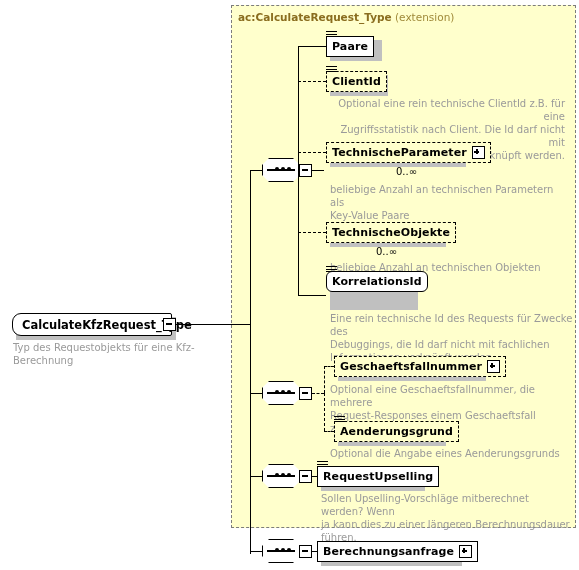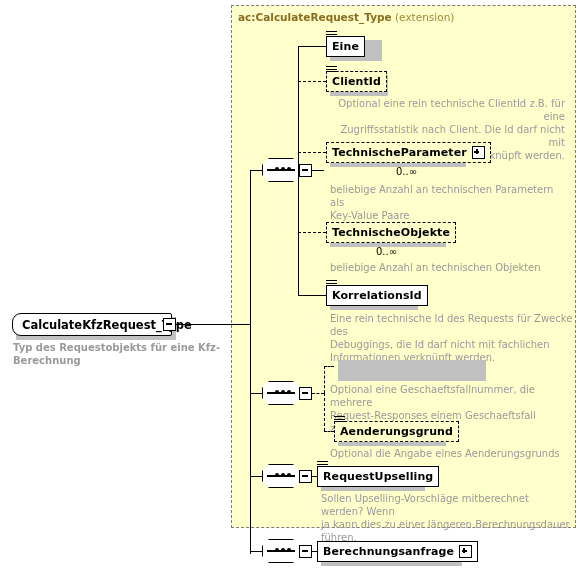--- a/index.html
+++ b/index.html
@@ -80,21 +80,21 @@
   <div class="ext-title" style="left:238px;top:11px;">
     <b>ac:CalculateRequest_Type</b>
     <span class="ns">(extension)</span>
   </div>
 
   <div class="shadow" style="left:16px;top:317px;width:160px;height:23px;"></div>
   <div class="root" style="left:12px;top:313px;width:160px;">
     <span class="lbl">CalculateKfzRequest_Type</span>
   </div>
   <div class="togbox" style="left:163px;top:318px;"></div>
-  <div class="ann" style="left:13px;top:341px;width:215px;font-weight:bold;">Typ des Requestobjekts für eine Kfz-Berechnung</div>
+  <div class="ann" style="left:13px;top:341px;width:215px;">Typ des Requestobjekts für eine Kfz-Berechnung</div>
 
   <div class="ln lnh" style="left:176px;top:324px;width:75px;"></div>
 
   <div class="ln lnv" style="left:250px;top:170px;height:384px;"></div>
 
   <div class="seq" style="left:262px;top:158px;">
     <div class="sh"></div>
     <div class="oct"></div>
     <div class="bar"></div>
     <div class="dot" style="left:13px;"></div>
@@ -109,21 +109,21 @@
   <div class="ln lnv" style="left:298px;top:170px;height:125px;"></div>
 
   <div class="ln lnh" style="left:298px;top:46px;width:28px;"></div>
   <div class="shadow" style="left:330px;top:40px;width:52px;height:21px;"></div>
   <div class="node" style="left:326px;top:36px;">
     <span class="attmark">
         <i></i>
         <i></i>
         <i></i>
       </span>
-    <span class="lbl">Eine</span>
+    <span class="lbl">Paare</span>
   </div>
 
   <div class="dh" style="left:298px;top:81px;width:28px;"></div>
   <div class="shadow" style="left:330px;top:75px;width:58px;height:21px;"></div>
   <div class="node opt" style="left:326px;top:71px;">
     <span class="attmark">
         <i></i>
         <i></i>
         <i></i>
       </span>
@@ -146,21 +146,21 @@
   <div class="dh" style="left:298px;top:232px;width:28px;"></div>
   <div class="shadow" style="left:330px;top:226px;width:116px;height:21px;"></div>
   <div class="node opt" style="left:326px;top:222px;">
     <span class="lbl">TechnischeObjekte</span>
   </div>
   <div class="card" style="left:376px;top:246px;">0..∞</div>
   <div class="ann" style="left:330px;top:261px;width:240px;">beliebige Anzahl an technischen Objekten</div>
 
   <div class="ln lnh" style="left:298px;top:295px;width:28px;"></div>
   <div class="shadow" style="left:330px;top:289px;width:88px;height:21px;"></div>
-  <div class="node" style="left:326px;top:285px;">
+  <div class="node" style="left:326px;top:271px;border-radius:6px;">
     <span class="attmark">
         <i></i>
         <i></i>
         <i></i>
       </span>
     <span class="lbl">KorrelationsId</span>
   </div>
   <div class="ann" style="left:330px;top:312px;width:245px;">Eine rein technische Id des Requests für Zwecke des
 Debuggings, die Id darf nicht mit fachlichen
 Informationen verknüpft werden.</div>
@@ -175,20 +175,24 @@
   </div>
   <div class="ln lnh" style="left:250px;top:393px;width:13px;"></div>
   <div class="togbox" style="left:299px;top:387px;"></div>
   <div class="dh" style="left:312px;top:393px;width:12px;"></div>
 
   <div class="dv" style="left:324px;top:366px;height:27px;"></div>
   <div class="dv" style="left:324px;top:393px;height:38px;"></div>
 
   <div class="dh" style="left:324px;top:366px;width:10px;"></div>
   <div class="shadow" style="left:338px;top:360px;width:148px;height:21px;"></div>
+  <div class="node opt" style="left:334px;top:356px;">
+    <span class="lbl">Geschaeftsfallnummer</span>
+    <span class="tog plus"></span>
+  </div>
   <div class="ann" style="left:330px;top:383px;width:245px;">Optional eine Geschaeftsfallnummer, die mehrere
 Request-Responses einem Geschaeftsfall zuordnet</div>
 
   <div class="dh" style="left:324px;top:431px;width:10px;"></div>
   <div class="shadow" style="left:338px;top:425px;width:108px;height:21px;"></div>
   <div class="node opt" style="left:334px;top:421px;">
     <span class="attmark">
         <i></i>
         <i></i>
         <i></i>

